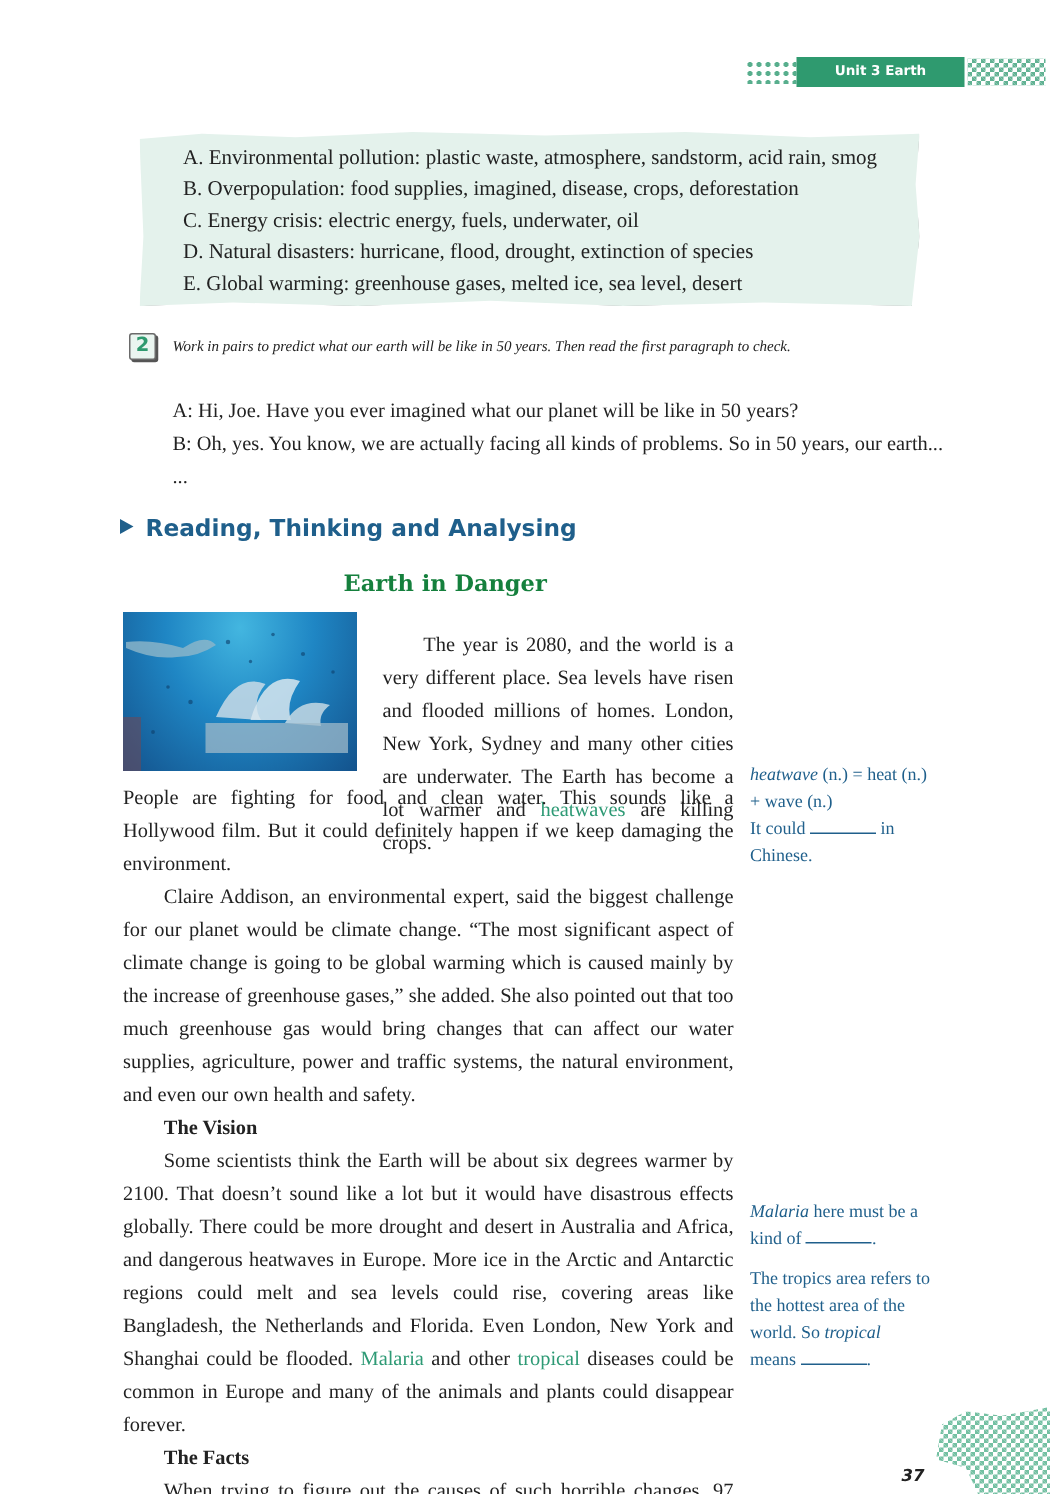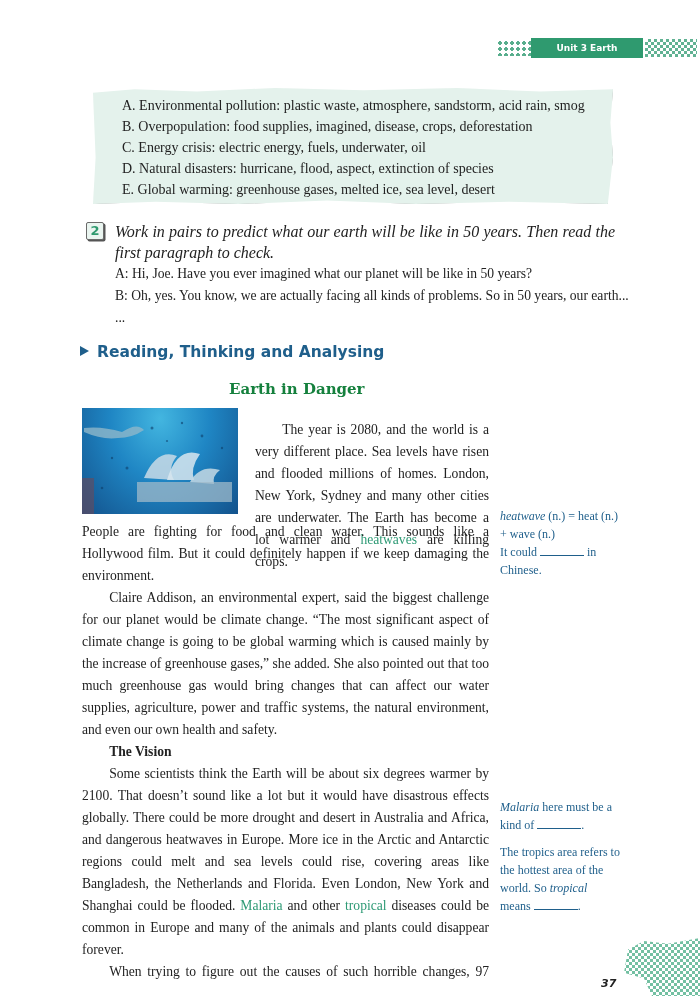--- a/index.html
+++ b/index.html
@@ -26,21 +26,21 @@
     clip-path: polygon(0 4%, 8% 1%, 20% 3%, 35% 0, 52% 2%, 70% 0, 86% 3%, 100% 1%, 99.5% 30%, 100% 60%, 99% 100%, 80% 98%, 62% 100%, 45% 97%, 28% 100%, 12% 98%, 0 100%, 0.5% 60%); }
   .paper-list { position: absolute; left: 122px; top: 95px; margin: 0; padding: 0; list-style: none;
     font-size: 14px; line-height: 21px; color: #222; }
 
   
   .act-badge { position: absolute; left: 86px; top: 222px; width: 16px; height: 16px;
     border: 1.5px solid #6a6a6a; border-radius: 2px; background: #eaf5f0;
     color: #2f9a6f; font-family: "DejaVu Sans", sans-serif; font-weight: bold; font-size: 13px;
     line-height: 16px; text-align: center; box-shadow: 1.5px 1.5px 0 #555; }
   .instr { position: absolute; left: 115px; top: 221px; width: 500px; font-style: italic;
-    font-size: 16px; line-height: 21px; text-align: justify; text-align-last: left; }
+    font-size: 10px; line-height: 21px; text-align: justify; text-align-last: left; }
   .dialog { position: absolute; left: 115px; top: 263px; font-size: 13.6px; line-height: 22px; }
   .dialog div { white-space: nowrap; font-family: Liberation Serif, serif; }
 
   
   .section-title { position: absolute; left: 80px; top: 343px; font-family: "DejaVu Sans", sans-serif;
     font-weight: bold; font-size: 15.5px; color: #1f5f8b; }
   .section-title .tri { display: inline-block; width: 0; height: 0; border-left: 9px solid #1f5f8b;
     border-top: 5px solid transparent; border-bottom: 5px solid transparent; margin-right: 8px; vertical-align: 1px; }
 
   .article-title { position: absolute; left: 229px; top: 380px; font-family: "DejaVu Serif", serif;
@@ -81,21 +81,21 @@
   <div class="dots-left"></div>
   <div class="tab">Unit 3   Earth Protection</div>
   <div class="dots-right"></div>
 </div>
 
 <div class="paper"></div>
 <ul class="paper-list">
   <li>A. Environmental pollution: plastic waste, atmosphere, sandstorm, acid rain, smog</li>
   <li>B. Overpopulation: food supplies, imagined, disease, crops, deforestation</li>
   <li>C. Energy crisis: electric energy, fuels, underwater, oil</li>
-  <li>D. Natural disasters: hurricane, flood, aspect, extinction of species</li>
+  <li>D. Natural disasters: hurricane, flood, drought, extinction of species</li>
   <li>E. Global warming: greenhouse gases, melted ice, sea level, desert</li>
 </ul>
 
 <div class="act-badge">2</div>
 <div class="instr">Work in pairs to predict what our earth will be like in 50 years. Then read the first paragraph to check.</div>
 <div class="dialog">
   <div>A: Hi, Joe. Have you ever imagined what our planet will be like in 50 years?</div>
   <div>B: Oh, yes. You know, we are actually facing all kinds of problems. So in 50 years, our earth...</div>
   <div>...</div>
 </div>
@@ -127,20 +127,21 @@
   </svg>
 </div>
 
 <p class="first-para ind"><span>The year is 2080, and the world is a very different place. Sea levels have risen and flooded millions of homes. London, New York, Sydney and many other cities are underwater. The Earth has become a lot warmer and </span><span class="hl">heatwaves</span><span> are killing crops.</span></p>
 
 <div class="body" style="top:521px;">
   <p>People are fighting for food and clean water. This sounds like a Hollywood film. But it could definitely happen if we keep damaging the environment.</p>
   <p class="ind">Claire Addison, an environmental expert, said the biggest challenge for our planet would be climate change. “The most significant aspect of climate change is going to be global warming which is caused mainly by the increase of greenhouse gases,” she added. She also pointed out that too much greenhouse gas would bring changes that can affect our water supplies, agriculture, power and traffic systems, the natural environment, and even our own health and safety.</p>
   <p class="subhead">The Vision</p>
   <p class="ind"><span>Some scientists think the Earth will be about six degrees warmer by 2100. That doesn’t sound like a lot but it would have disastrous effects globally. There could be more drought and desert in Australia and Africa, and dangerous heatwaves in Europe. More ice in the Arctic and Antarctic regions could melt and sea levels could rise, covering areas like Bangladesh, the Netherlands and Florida. Even London, New York and Shanghai could be flooded. </span><span class="hl">Malaria</span><span> and other </span><span class="hl">tropical</span><span> diseases could be common in Europe and many of the animals and plants could disappear forever.</span></p>
+  <p class="subhead">The Facts</p>
   <p class="ind" style="text-align-last: justify;">When trying to figure out the causes of such horrible changes, 97</p>
 </div>
 
 <div class="note" style="top:507px;">
   <div><i>heatwave</i> <span>(n.) = heat (n.)</span></div>
   <div>+ wave (n.)</div>
   <div><span>It could</span> <span class="blank"></span> <span>in</span></div>
   <div>Chinese.</div>
 </div>
 

